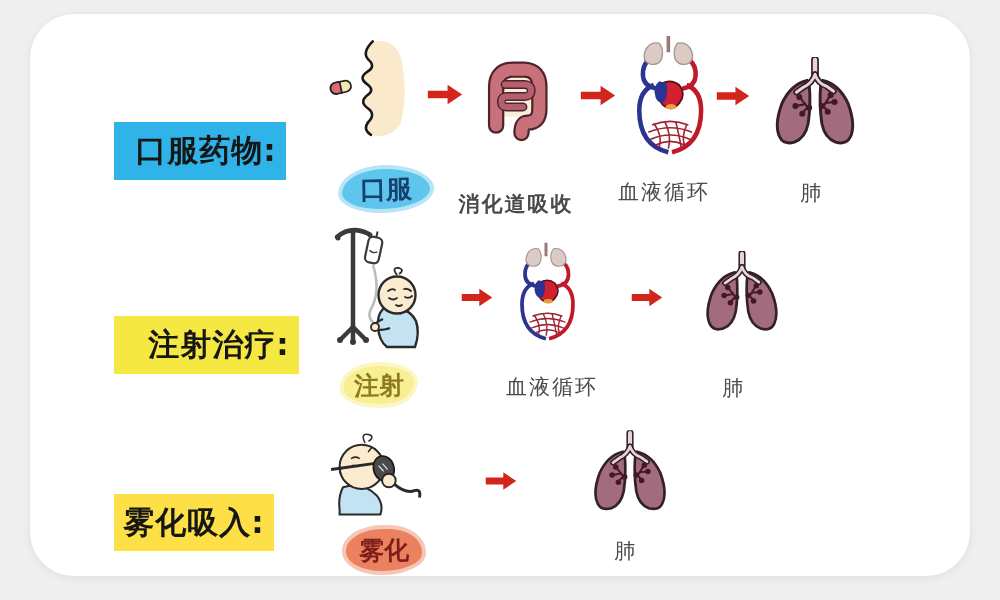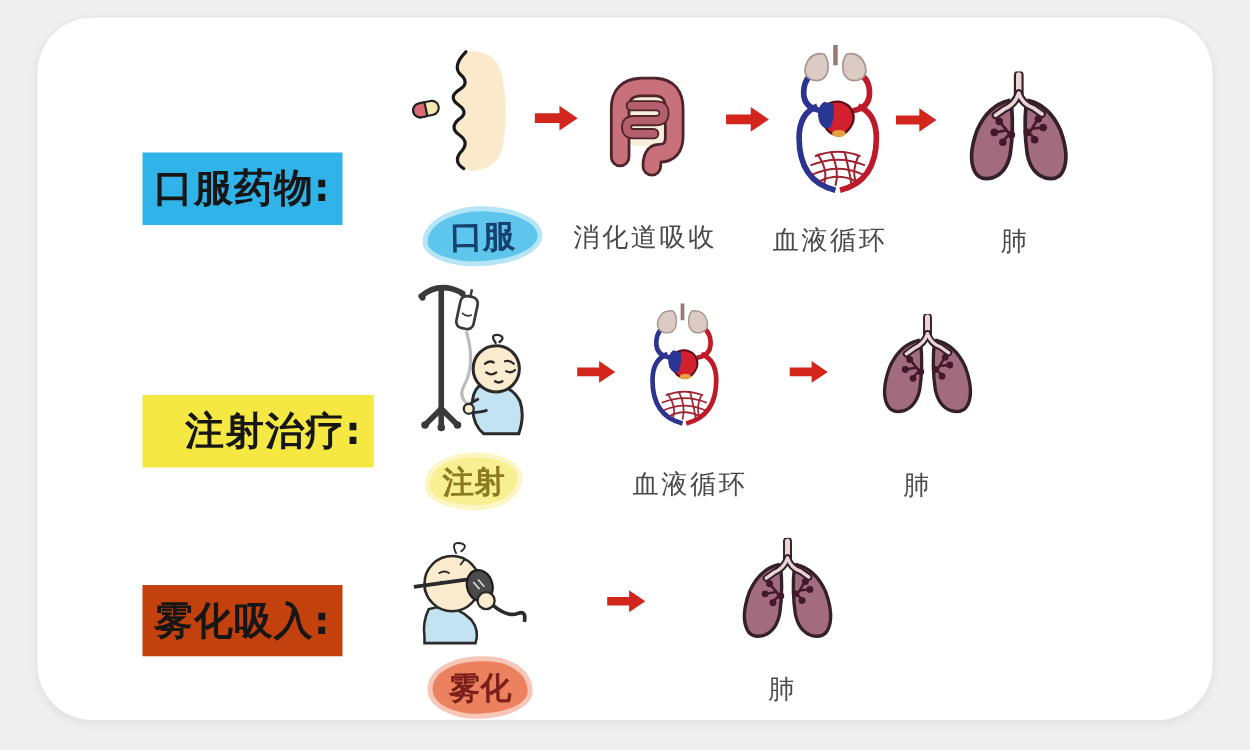--- a/index.html
+++ b/index.html
@@ -154,21 +154,21 @@
         <path d="M63 45 l4 8 M68 44 l4 8" stroke="#dddddd" stroke-width="1.5"></path>
       </g>
       <circle cx="74" cy="64" r="8" fill="#fbeccf" stroke="#2a2a2a" stroke-width="2.2"></circle>
       <path d="M80 68 Q94 80 104 76 Q112 73 110 84" fill="none" stroke="#2a2a2a" stroke-width="3.5"></path>
     </symbol>
   </defs>
 </svg>
 
 <div class="card"></div>
 
-<div class="abs row-title" style="left: 114px; top: 122px; width: 160px; height: 58px; background-color: rgb(47, 179, 232);">口服药物:</div>
+<div class="abs row-title" style="left: 114px; top: 122px; width: 160px; height: 58px; background-color: rgb(47, 179, 232); padding-left: 12px;">口服药物:</div>
 
 <svg class="abs" style="left:326px;top:38px;" width="90" height="102" viewBox="0 0 100 118">
     <use href="#sym-mouth"></use>
   </svg>
 <svg class="abs" style="left: 427px; top: 83px; color: rgb(210, 37, 28);" width="36" height="23" viewBox="0 0 42 26">
     <use href="#sym-arrow"></use>
   </svg>
 <svg class="abs" style="left:476px;top:54px;" width="82" height="88" viewBox="0 0 104 118">
     <use href="#sym-intestine"></use>
   </svg>
@@ -179,21 +179,21 @@
     <use href="#sym-circulation"></use>
   </svg>
 <svg class="abs" style="left: 716px; top: 85px; color: rgb(210, 37, 28);" width="34" height="22" viewBox="0 0 42 26">
     <use href="#sym-arrow"></use>
   </svg>
 <svg class="abs" style="left:768px;top:57px;" width="94" height="90" viewBox="0 0 96 92">
     <use href="#sym-lungs"></use>
   </svg>
 
 <div class="abs hl hl-1" style="left: 342px; top: 169px; width: 88px; height: 40px; background-color: rgb(94, 197, 236); color: rgb(22, 64, 110);">口服</div>
-<div class="abs step-label" style="left:448px;top:176px;width:136px;">消化道吸收</div>
+<div class="abs step-label" style="left:448px;top:190px;width:136px;font-weight:bold;">消化道吸收</div>
 <div class="abs step-label" style="left:608px;top:178px;width:112px;">血液循环</div>
 <div class="abs step-label" style="left:794px;top:179px;width:36px;">肺</div>
 
 <div class="abs row-title" style="left: 114px; top: 316px; width: 160px; height: 58px; background-color: rgb(246, 232, 67); padding-left: 25px;">注射治疗:</div>
 
 <svg class="abs" style="left:333px;top:221px;" width="100" height="130" viewBox="0 0 100 130">
     <use href="#sym-ivbaby"></use>
   </svg>
 <svg class="abs" style="left: 461px; top: 287px; color: rgb(210, 37, 28);" width="32" height="21" viewBox="0 0 42 26">
     <use href="#sym-arrow"></use>
@@ -205,21 +205,21 @@
     <use href="#sym-arrow"></use>
   </svg>
 <svg class="abs" style="left:699px;top:251px;" width="86" height="82" viewBox="0 0 96 92">
     <use href="#sym-lungs"></use>
   </svg>
 
 <div class="abs hl hl-2" style="left: 344px; top: 366px; width: 70px; height: 38px; background-color: rgb(248, 239, 147); color: rgb(140, 122, 31);">注射</div>
 <div class="abs step-label" style="left:496px;top:373px;width:112px;">血液循环</div>
 <div class="abs step-label" style="left:716px;top:374px;width:36px;">肺</div>
 
-<div class="abs row-title" style="left: 114px; top: 468px; width: 160px; height: 57px; background-color: #c2410c;">雾化吸入:</div>
+<div class="abs row-title" style="left: 114px; top: 494px; width: 160px; height: 57px; background-color: #fde047;">雾化吸入:</div>
 
 <svg class="abs" style="left:326px;top:425px;" width="102" height="94" viewBox="0 0 120 108">
     <use href="#sym-nebbaby"></use>
   </svg>
 <svg class="abs" style="left: 485px; top: 471px; color: rgb(210, 37, 28);" width="32" height="20" viewBox="0 0 42 26">
     <use href="#sym-arrow"></use>
   </svg>
 <svg class="abs" style="left:587px;top:430px;" width="86" height="83" viewBox="0 0 96 92">
     <use href="#sym-lungs"></use>
   </svg>

